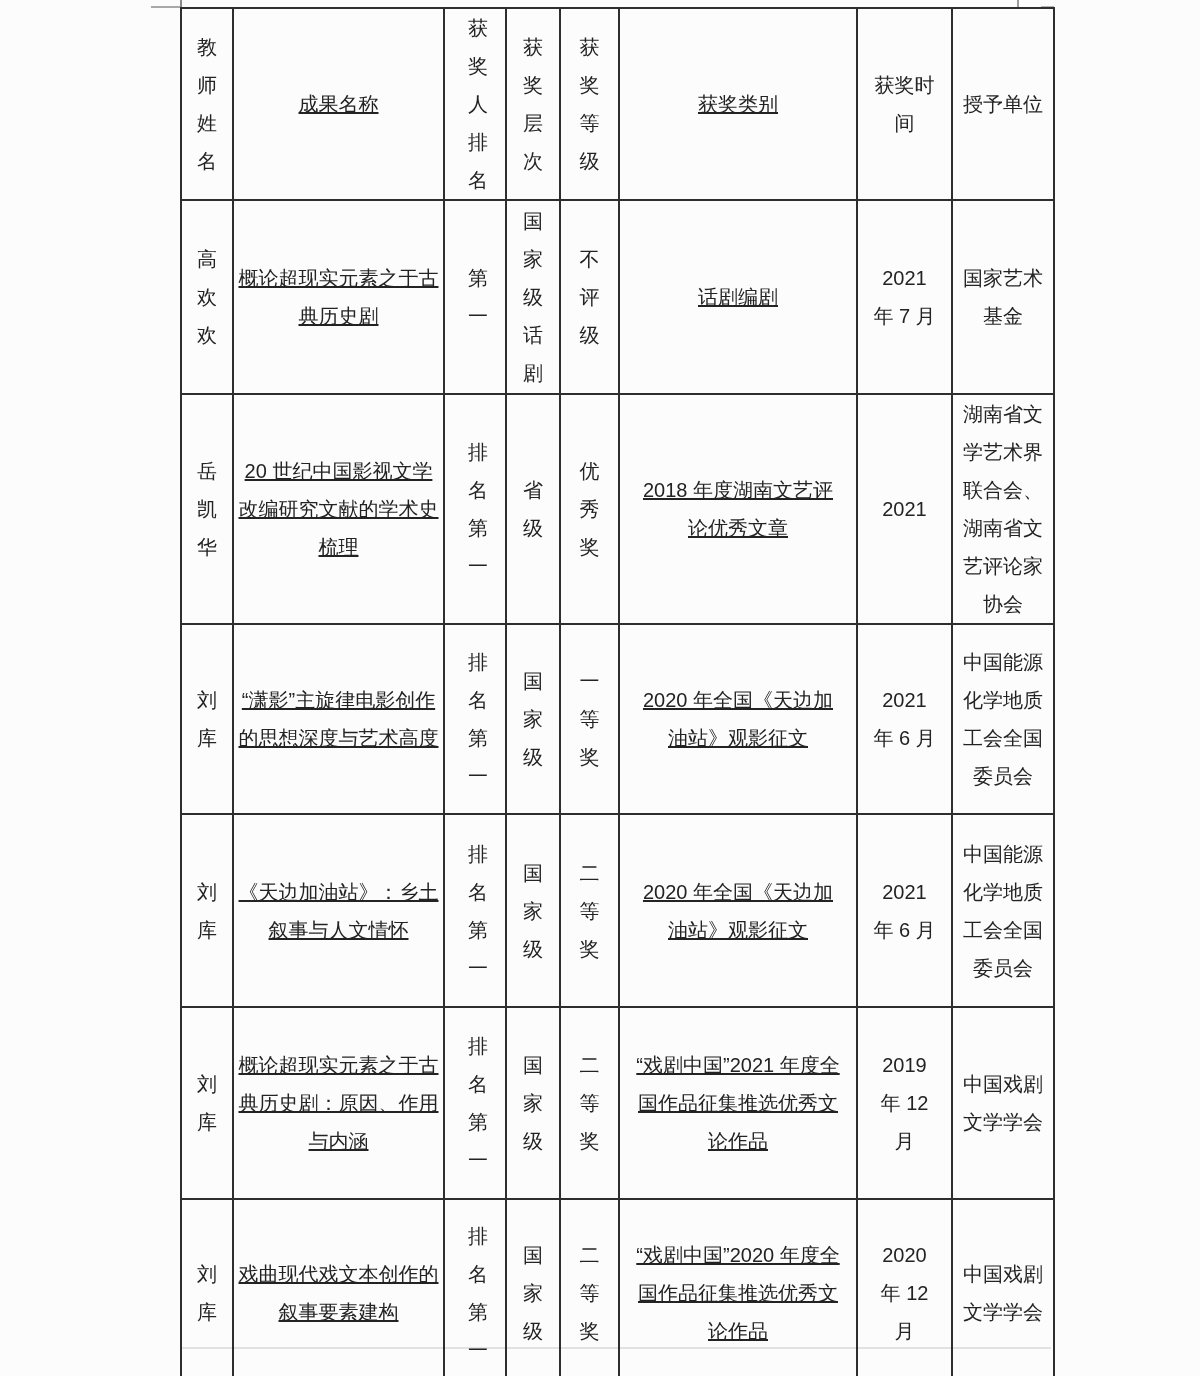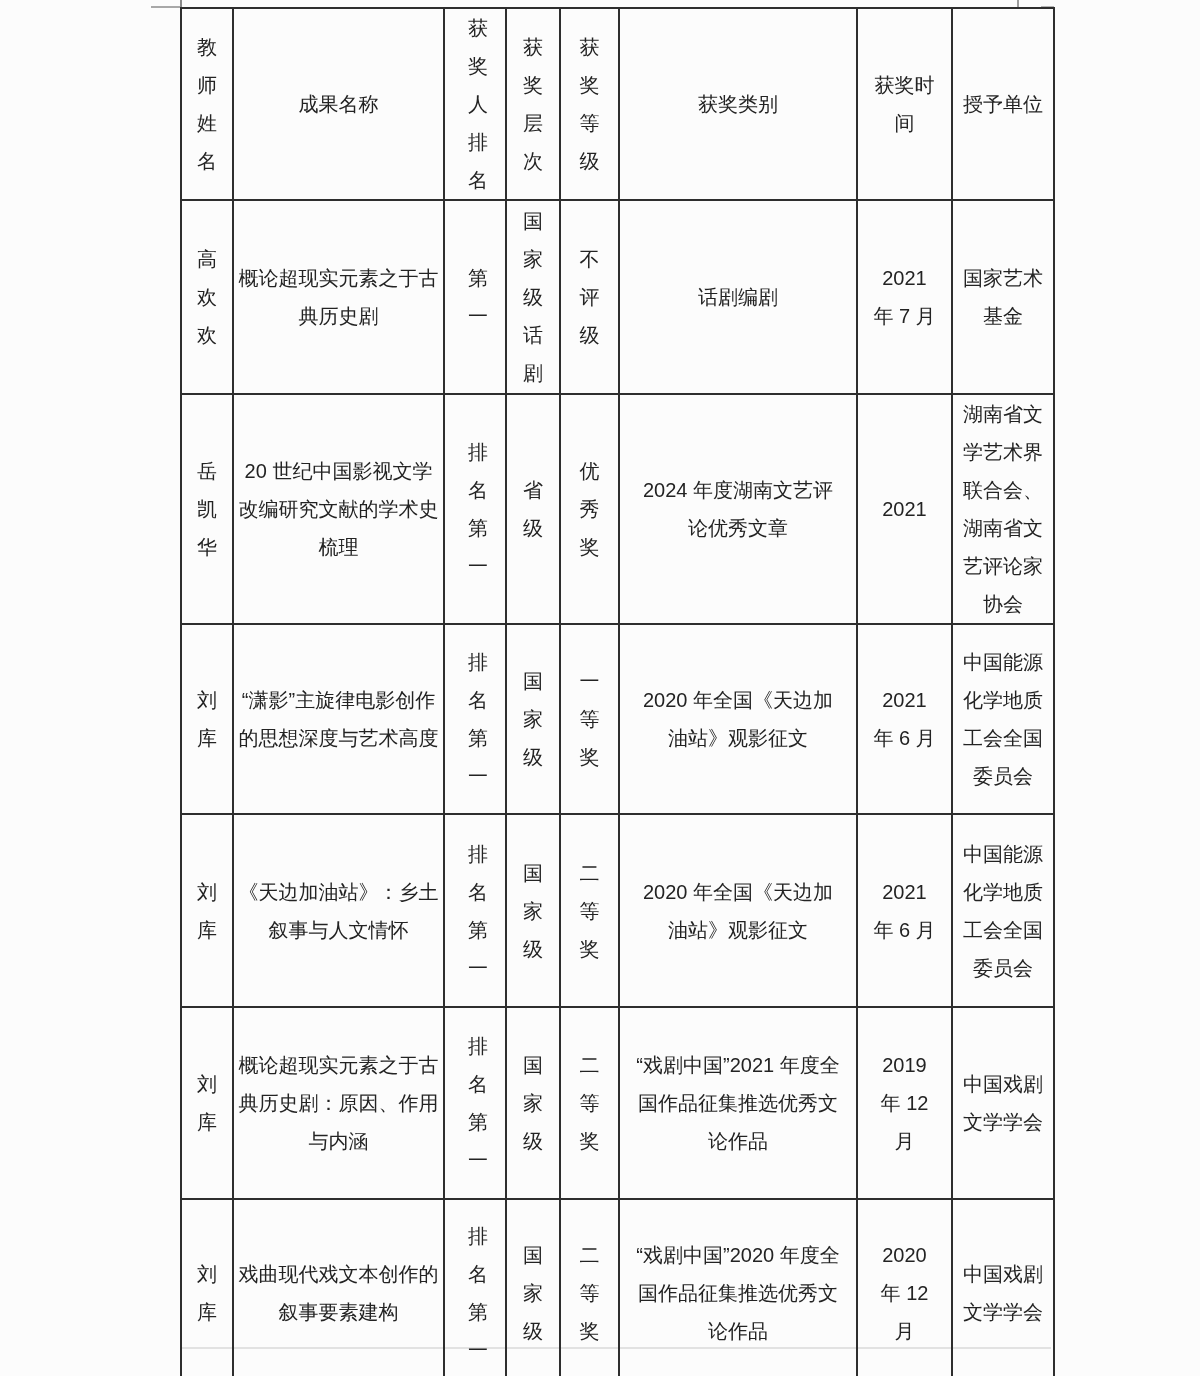--- a/index.html
+++ b/index.html
@@ -29,25 +29,25 @@
     text-align: center;
     vertical-align: middle;
     font-weight: normal;
     font-size: 20px;
     line-height: 1.9;
     color: #232323;
     overflow: hidden;
   }
   
   .col-teacher  { padding: 13px 12px; border-radius: 11px; }
-  .col-achv     { padding: 0 3px; }
+  .col-achv     { padding: 0 3px; text-decoration: underline; }
   .col-rank     { padding: 0 23px; }
   .col-level    { padding: 1px 12px; }
   .col-grade    { padding: 0 15px; }
-  .col-cat      { padding: 0 16px; }
+  .col-cat      { padding: 0 16px; text-decoration: underline; }
   .col-time     { padding: 16px 14px; }
   .col-awarder  { padding: 0 2px; }
 
   
   .artifact { position: absolute; }
   .art-top-left-overhang  { left: 151px; top: 6px;  width: 31px; height: 2px; background: #a8a8a8; }
   .art-top-right-overhang { left: 1041px; top: 6px; width: 13px; height: 2px; background: #b5b5b5; }
   .art-tick-left          { left: 180px; top: 0;    width: 2px;  height: 8px; background: #8a8a8a; }
   .art-tick-right         { left: 1017px; top: 0;   width: 2px;  height: 8px; background: #9d9d9d; }
   .art-bottom-shadow      { left: 182px; top: 1347px; width: 869px; height: 2px; background: #e2e2e2; }
@@ -94,21 +94,21 @@
       <td class="col-cat">话剧编剧</td>
       <td class="col-time">2021 年 7 月</td>
       <td class="col-awarder">国家艺术基金</td>
     </tr>
     <tr style="height:225px">
       <td class="col-teacher">岳凯华</td>
       <td class="col-achv">20 世纪中国影视文学改编研究文献的学术史梳理</td>
       <td class="col-rank">排名第一</td>
       <td class="col-level">省级</td>
       <td class="col-grade">优秀奖</td>
-      <td class="col-cat">2024 年度湖南文艺评论优秀文章</td>
+      <td class="col-cat">2018 年度湖南文艺评论优秀文章</td>
       <td class="col-time">2021</td>
       <td class="col-awarder">湖南省文学艺术界联合会、湖南省文艺评论家协会</td>
     </tr>
     <tr style="height:190px">
       <td class="col-teacher">刘库</td>
       <td class="col-achv">“潇影”主旋律电影创作的思想深度与艺术高度</td>
       <td class="col-rank">排名第一</td>
       <td class="col-level">国家级</td>
       <td class="col-grade">一等奖</td>
       <td class="col-cat">2020 年全国《天边加油站》观影征文</td>

